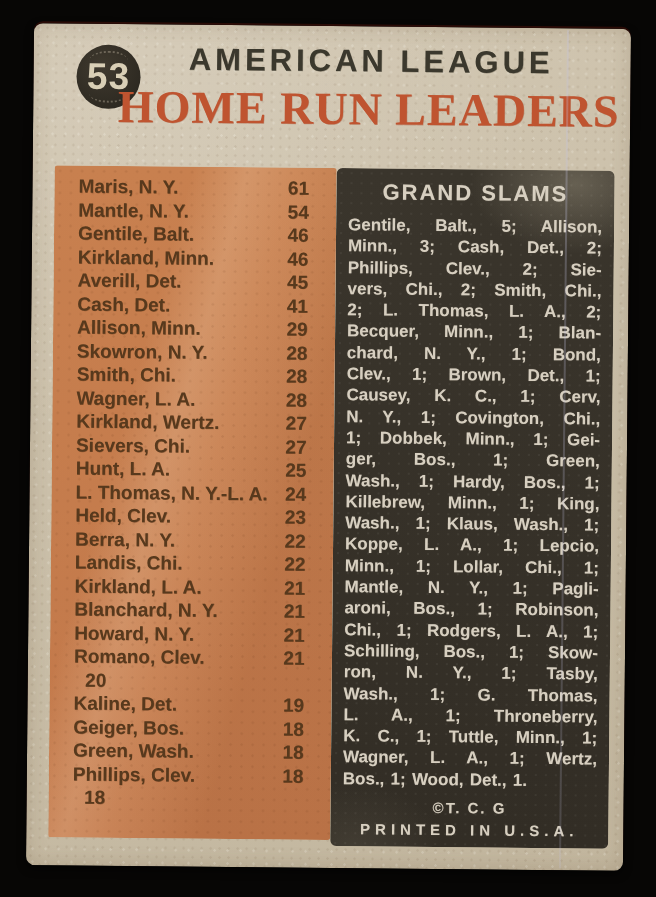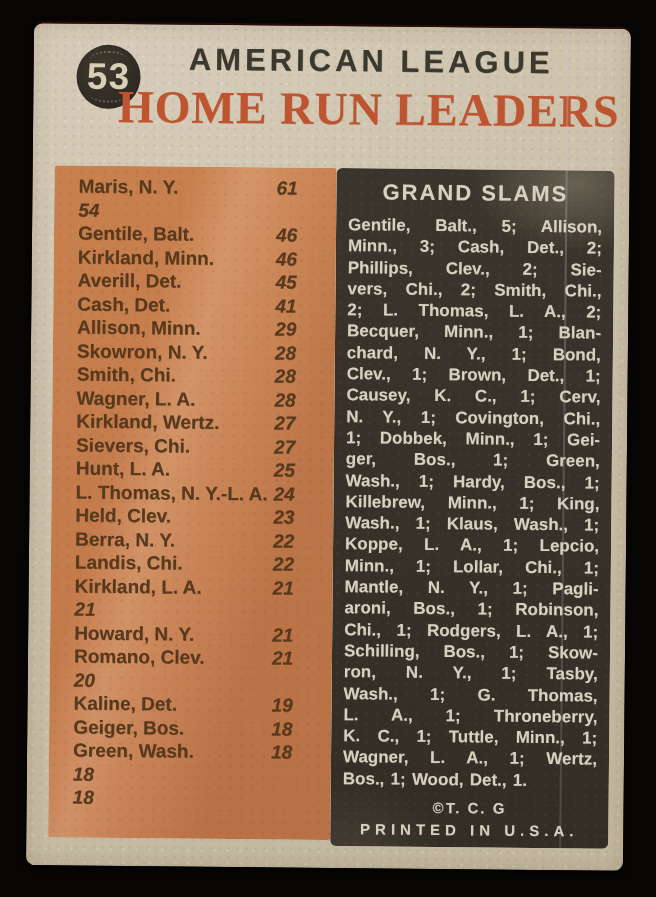--- a/index.html
+++ b/index.html
@@ -137,22 +137,21 @@
     justify-content: space-between;
     align-items: baseline;
     font-size: 19px;
     font-weight: 700;
     line-height: 23.5px;
     text-shadow: 0.4px 0.4px 0 rgba(60, 30, 5, 0.35);
     white-space: nowrap;
   }
   .leader-row .hr-count {
     width: 44px;
-    text-align: left;
-    font-style: italic;
+    text-align: center;
   }
 
   
   .panel-right {
     position: absolute;
     left: 304px;
     top: 142px;
     width: 278px;
     height: 678px;
     box-sizing: border-box;
@@ -219,20 +218,21 @@
 
     <div class="panel-left">
       <div>
 
           <div class="leader-row">
             <span class="player-name">Maris, N. Y.</span>
             <span class="hr-count">61</span>
           </div>
 
           <div class="leader-row">
+            <span class="player-name">Mantle, N. Y.</span>
             <span class="hr-count">54</span>
           </div>
 
           <div class="leader-row">
             <span class="player-name">Gentile, Balt.</span>
             <span class="hr-count">46</span>
           </div>
 
           <div class="leader-row">
             <span class="player-name">Kirkland, Minn.</span>
@@ -303,20 +303,21 @@
             <span class="player-name">Landis, Chi.</span>
             <span class="hr-count">22</span>
           </div>
 
           <div class="leader-row">
             <span class="player-name">Kirkland, L. A.</span>
             <span class="hr-count">21</span>
           </div>
 
           <div class="leader-row">
+            <span class="player-name">Blanchard, N. Y.</span>
             <span class="hr-count">21</span>
           </div>
 
           <div class="leader-row">
             <span class="player-name">Howard, N. Y.</span>
             <span class="hr-count">21</span>
           </div>
 
           <div class="leader-row">
             <span class="player-name">Romano, Clev.</span>
@@ -336,20 +337,21 @@
             <span class="player-name">Geiger, Bos.</span>
             <span class="hr-count">18</span>
           </div>
 
           <div class="leader-row">
             <span class="player-name">Green, Wash.</span>
             <span class="hr-count">18</span>
           </div>
 
           <div class="leader-row">
+            <span class="player-name">Phillips, Clev.</span>
             <span class="hr-count">18</span>
           </div>
 
           <div class="leader-row">
             <span class="hr-count">18</span>
           </div>
         </div>
     </div>
 
     <div class="panel-right">

